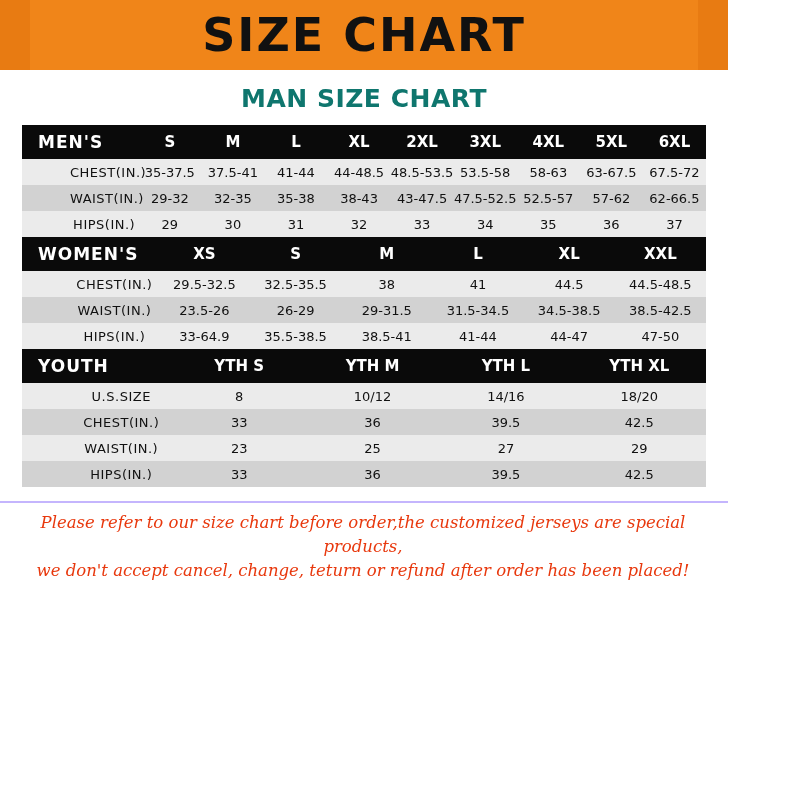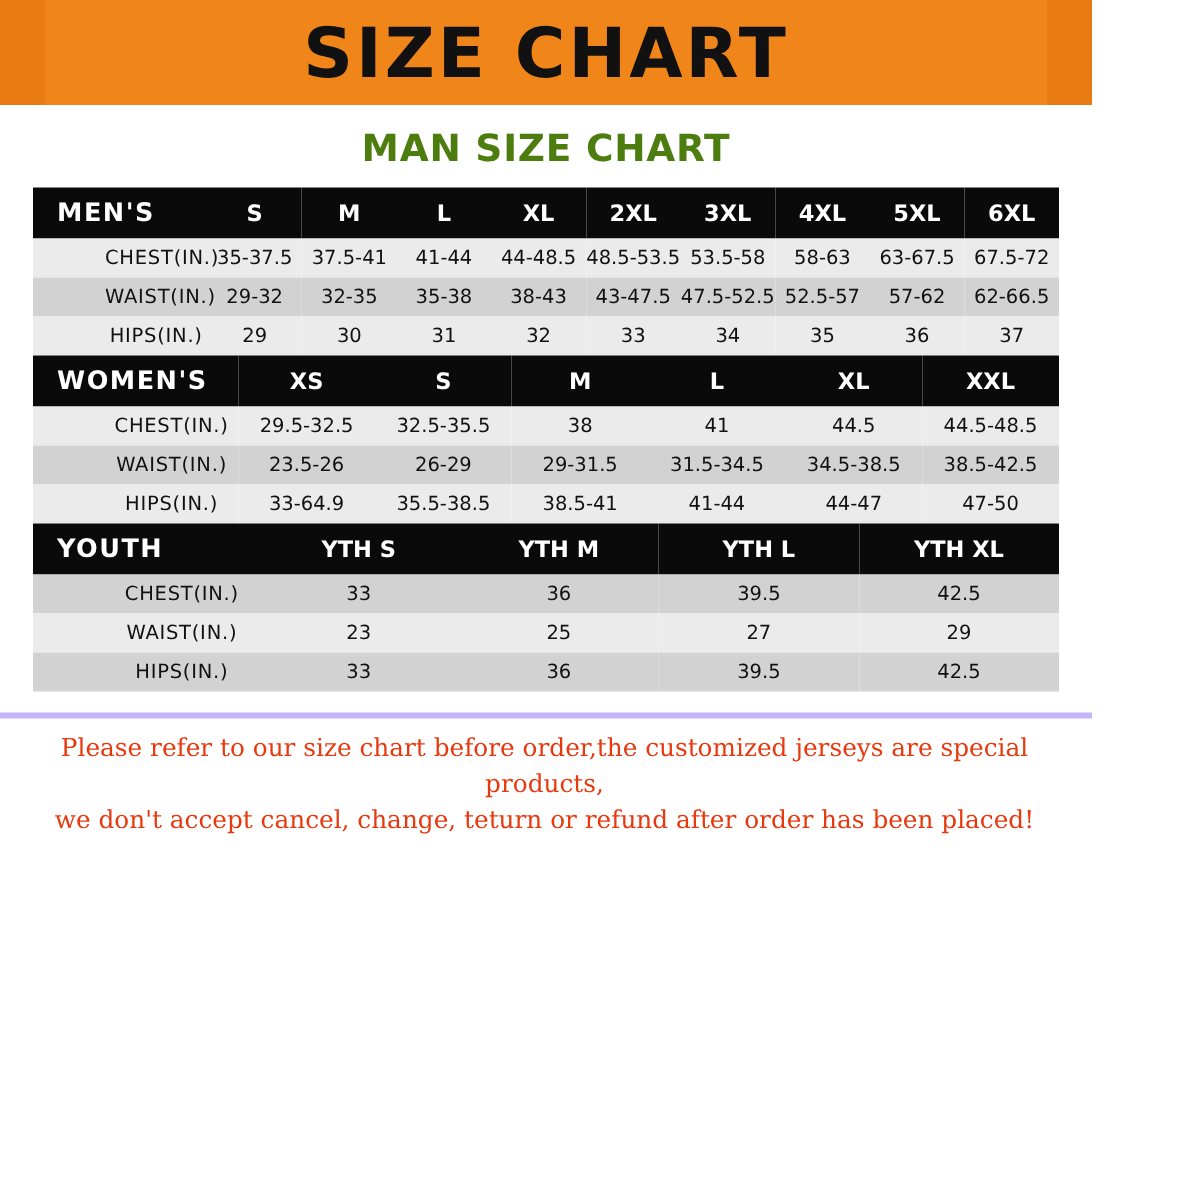--- a/index.html
+++ b/index.html
@@ -49,21 +49,21 @@
 
   
   .section {
     padding: 0 22px;
   }
   .section-title {
     text-align: center;
     font-family: "DejaVu Sans", sans-serif;
     font-weight: bold;
     font-size: 25px;
-    color: #4d7c0f;
+    color: #0f766e;
     letter-spacing: 0.5px;
     margin: 18px 0 12px 0;
   }
   .section-title.first { margin-top: 14px; }
 
   
   table.size-table {
     border-collapse: collapse;
     width: 100%;
     table-layout: fixed;
@@ -104,22 +104,23 @@
   }
   
   .t-men col.c0 { width: 17%; }
   .t-women col.c0 { width: 20%; }
   .t-youth col.c0 { width: 22%; }
 
   
   .footer-note {
     margin-top: 14px;
     padding: 8px 24px 0 22px;
-    border-top: 4px solid #c4b5fd;
+    border-top: 2px solid #c4b5fd;
     text-align: center;
+    font-style: italic;
   }
   .footer-note p {
     margin: 0;
     font-family: "DejaVu Serif", serif;
     font-size: 16.5px;
     line-height: 1.45;
     color: #e8380d;
   }
 </style>
 </head>
@@ -269,20 +270,27 @@
       <thead>
         <tr>
           <th class="row-head">YOUTH</th>
           <th>YTH S</th>
           <th>YTH M</th>
           <th>YTH L</th>
           <th>YTH XL</th>
         </tr>
       </thead>
       <tbody>
+        <tr class="odd">
+          <td class="row-head">U.S.SIZE</td>
+          <td>8</td>
+          <td>10/12</td>
+          <td>14/16</td>
+          <td>18/20</td>
+        </tr>
         <tr class="even">
           <td class="row-head">CHEST(IN.)</td>
           <td>33</td>
           <td>36</td>
           <td>39.5</td>
           <td>42.5</td>
         </tr>
         <tr class="odd">
           <td class="row-head">WAIST(IN.)</td>
           <td>23</td>

